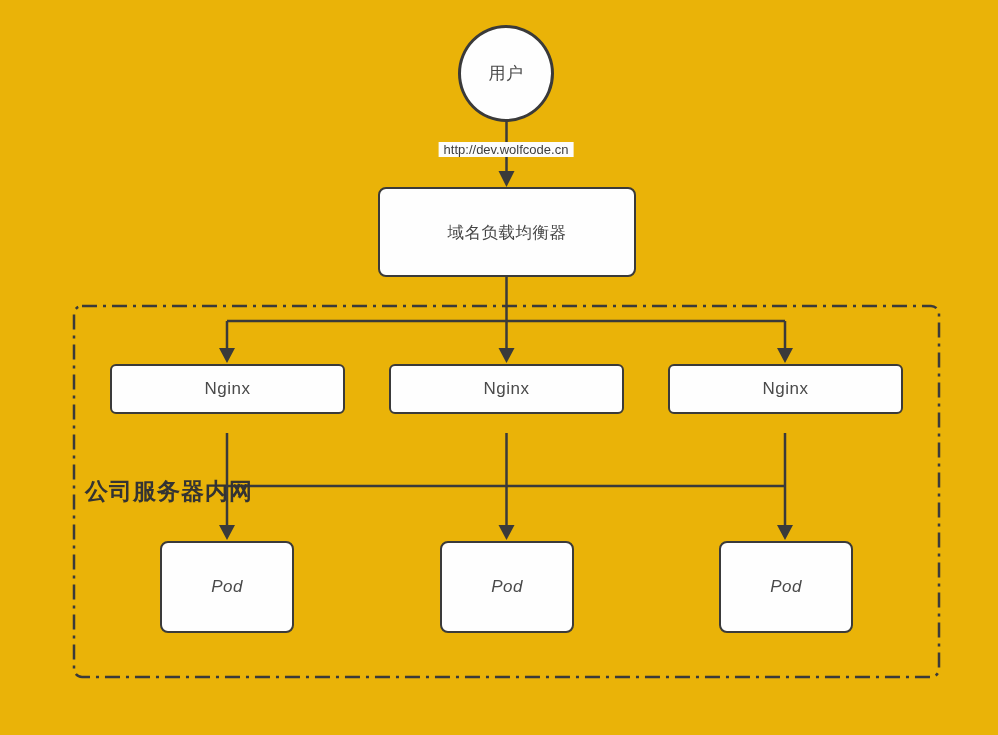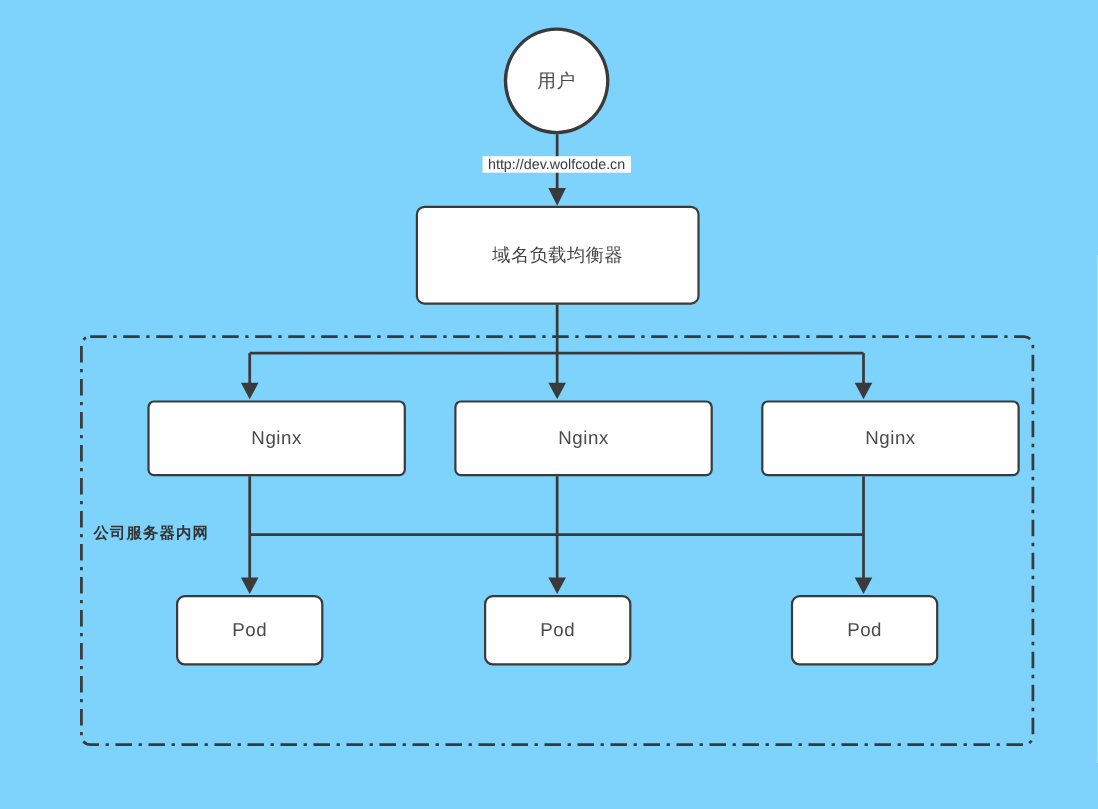--- a/index.html
+++ b/index.html
@@ -5,21 +5,21 @@
   html, body {
     margin: 0;
     padding: 0;
     background: #ffffff;
     font-family: "Liberation Sans", "DejaVu Sans", sans-serif;
   }
   .stage {
     position: relative;
     width: 998px;
     height: 735px;
-    background: #7dd3fc;
+    background: #eab308;
     overflow: hidden;
   }
   .layer {
     position: absolute;
     left: 0;
     top: 0;
   }
   .node {
     position: absolute;
     box-sizing: border-box;
@@ -48,52 +48,52 @@
     width: 258px;
     height: 90px;
     border-radius: 8px;
     line-height: 1.5;
     font-size: 16.5px;
     color: #444444;
   }
   .node-nginx {
     top: 364px;
     width: 235px;
-    height: 69px;
+    height: 50px;
     border-radius: 6px;
-    margin-left: 24px;
   }
   .nginx-1 { left: 110px; }
   .nginx-2 { left: 389px; }
   .nginx-3 { left: 668px; }
   .node-pod {
     top: 541px;
     width: 134px;
-    height: 64px;
+    height: 92px;
     border-radius: 8px;
+    font-style: italic;
   }
   .pod-1 { left: 160px; }
   .pod-2 { left: 440px; }
   .pod-3 { left: 719px; }
   .url-label {
     position: absolute;
     left: 506px;
     top: 142px;
     transform: translateX(-50%);
     background: #fcfcfc;
     padding: 0 5px;
     font-size: 13px;
     color: #3d3d3d;
     white-space: nowrap;
   }
   .intranet-label {
     position: absolute;
     left: 85px;
     top: 476px;
-    font-size: 14px;
+    font-size: 23px;
     font-weight: 700;
     color: #333333;
     letter-spacing: 1px;
     white-space: nowrap;
   }
 </style>
 </head>
 <body>
 
 <div class="stage">

